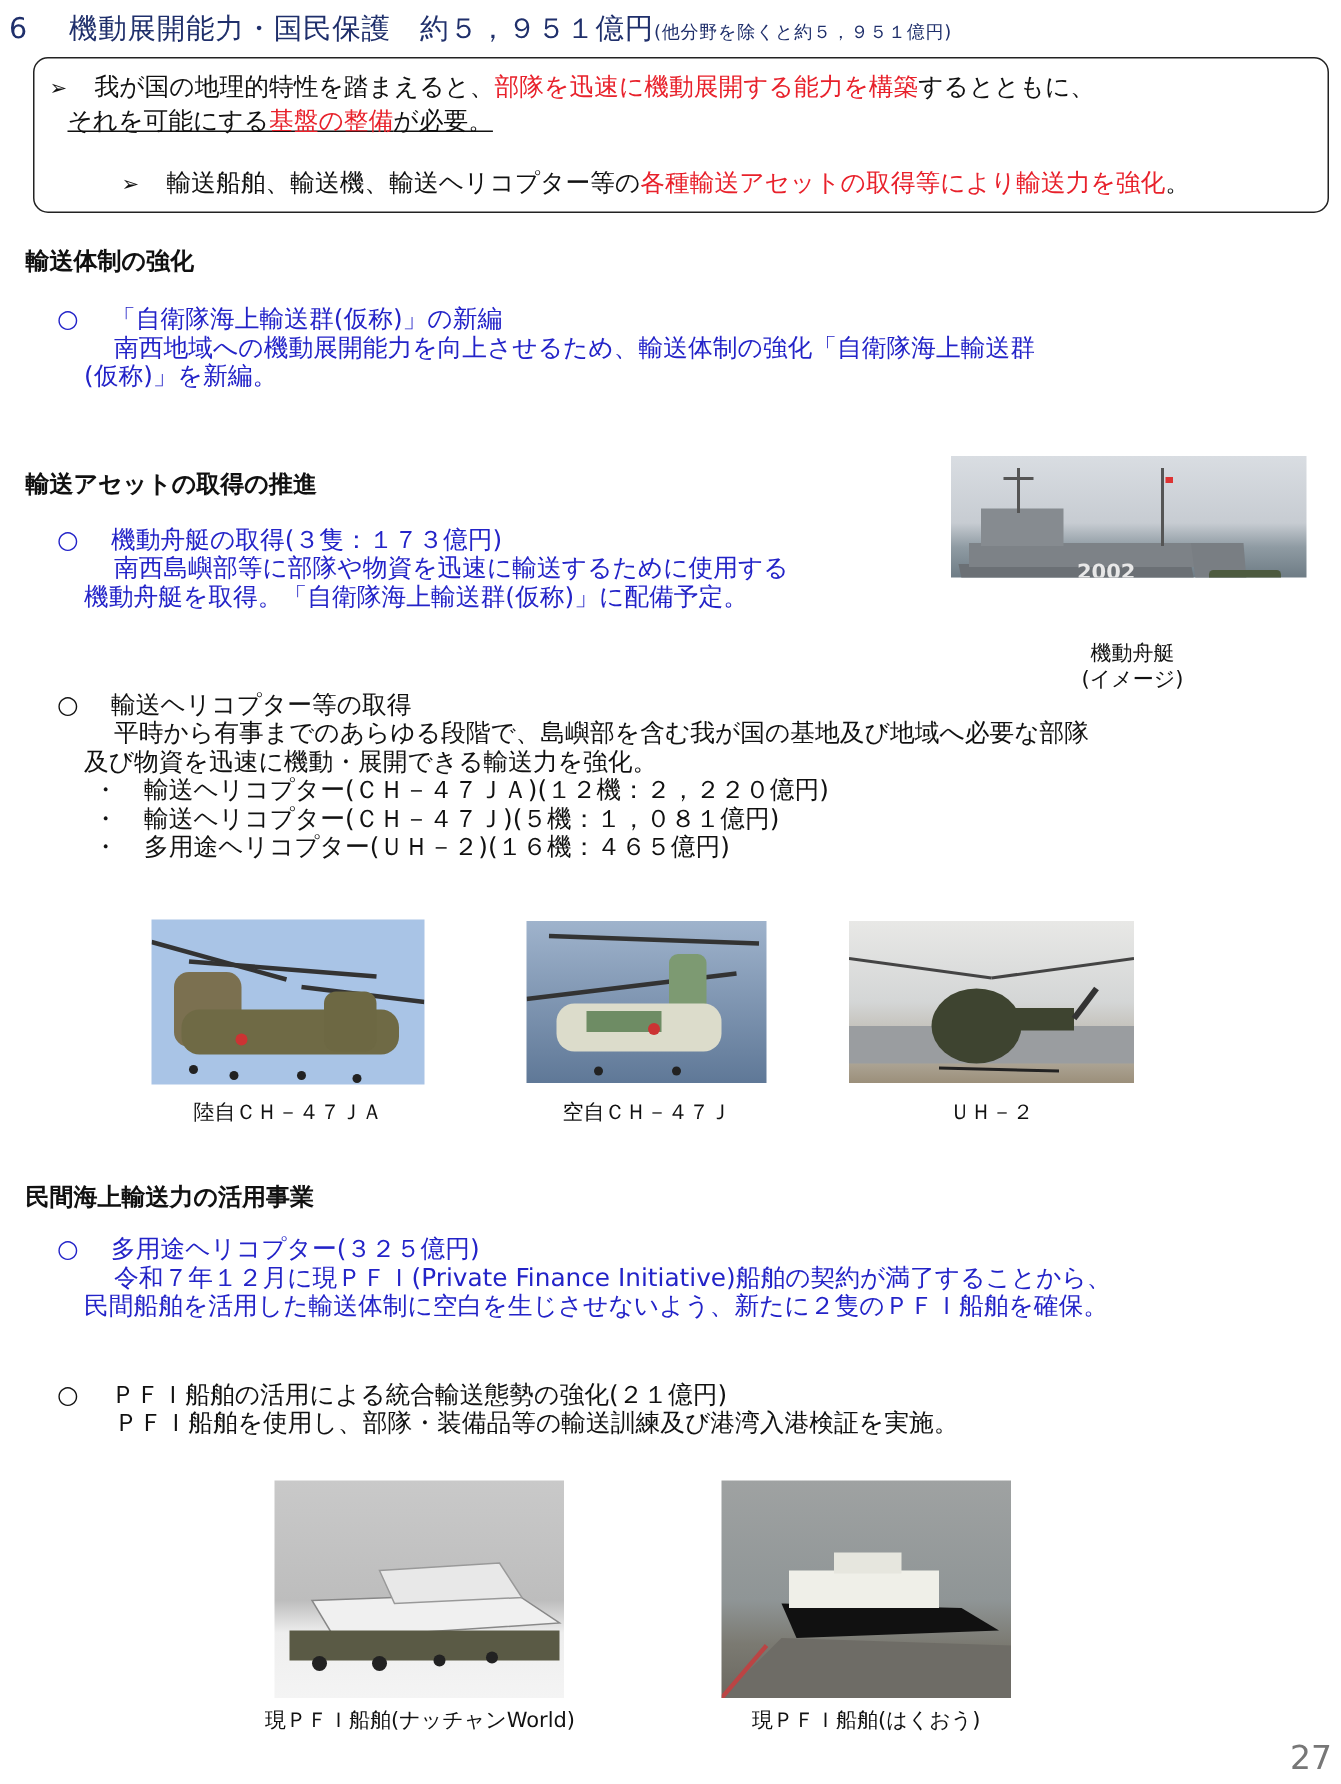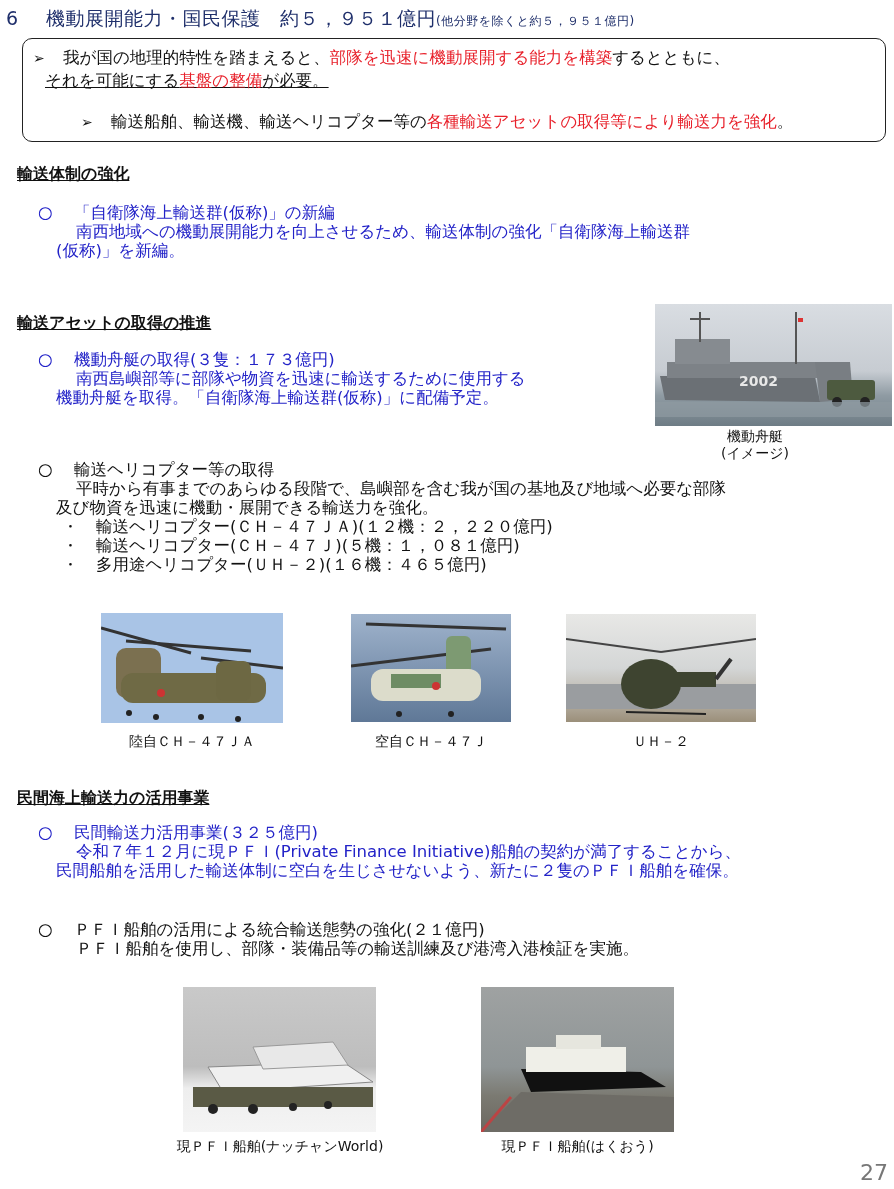--- a/index.html
+++ b/index.html
@@ -6,21 +6,21 @@
   body { width:894px; height:1189px; position:relative; overflow:hidden;
          font-family:"DejaVu Sans","Liberation Sans",sans-serif; color:#111; }
   .abs { position:absolute; }
   .title { left:6px; top:6px; font-weight:normal; color:#1f2f6b; font-size:19px; white-space:nowrap; letter-spacing:0.5px; }
   .title .num { display:inline-block; width:40px; }
   .title .small { font-size:12px; }
   .summary { left:22px; top:38px; width:864px; height:104px; border:1.5px solid #222; border-radius:10px; box-sizing:border-box; }
   .sline { position:absolute; font-size:16.5px; white-space:nowrap; color:#111; }
   .red { color:#e8212b; }
   .arrow { display:inline-block; width:30px; font-size:14px; }
-  .heading { font-weight:bold; text-decoration:underline; font-size:16px; color:#111; white-space:nowrap; }
+  .heading { font-weight:bold; font-size:16px; color:#111; white-space:nowrap; }
   .blue { color:#2323c8; }
   .body { font-size:16.5px; line-height:19px; white-space:nowrap; }
   .circle { display:inline-block; width:36px; }
   .photo { position:absolute; overflow:hidden; }
   .cap { position:absolute; font-size:14px; text-align:center; white-space:nowrap; color:#111; }
   .pagenum { right:6px; bottom:4px; font-size:22px; color:#777; }
 </style>
 </head>
 <body>
 
@@ -47,21 +47,21 @@
   <div style="padding-left:18px;">(仮称)」を新編。</div>
 </div>
 
 <div class="abs heading" style="left:17px; top:313px;">輸送アセットの取得の推進</div>
 <div class="abs body blue" style="left:38px; top:350px;">
   <div><span class="circle">○</span><span>機動舟艇の取得(３隻：１７３億円)</span></div>
   <div style="padding-left:38px;">南西島嶼部等に部隊や物資を迅速に輸送するために使用する</div>
   <div style="padding-left:18px;">機動舟艇を取得。「自衛隊海上輸送群(仮称)」に配備予定。</div>
 </div>
 
-<div class="photo" style="left:655px; top:304px; width:237px; height:122px; background:linear-gradient(#d9dde2 0%, #c7ccd2 55%, #8f9ba3 75%, #6e7c85 100%);text-align:right;">
+<div class="photo" style="left:634px; top:304px; width:237px; height:81px; background:linear-gradient(#d9dde2 0%, #c7ccd2 55%, #8f9ba3 75%, #6e7c85 100%);text-align:right;">
   <svg width="237" height="113" viewBox="0 0 237 113">
     <polygon points="5,72 160,72 165,98 10,96" fill="#6b7075"></polygon>
     <rect x="12" y="58" width="150" height="16" fill="#7d8287"></rect>
     <rect x="20" y="35" width="55" height="25" fill="#868b90"></rect>
     <line x1="45" y1="8" x2="45" y2="38" stroke="#555" stroke-width="2"></line>
     <line x1="35" y1="15" x2="55" y2="15" stroke="#555" stroke-width="2"></line>
     <line x1="141" y1="8" x2="141" y2="60" stroke="#555" stroke-width="2"></line>
     <rect x="143" y="14" width="5" height="4" fill="#d33"></rect>
     <polygon points="160,58 195,58 198,95 165,98" fill="#797e83"></polygon>
     <rect x="172" y="76" width="48" height="20" rx="3" fill="#4d5a3f"></rect>
@@ -122,21 +122,21 @@
     <line x1="150" y1="65" x2="165" y2="45" stroke="#333" stroke-width="4"></line>
     <line x1="60" y1="98" x2="140" y2="100" stroke="#222" stroke-width="2"></line>
   </svg>
 </div>
 <div class="cap" style="left:101px; top:733px; width:182px;">陸自ＣＨ－４７ＪＡ</div>
 <div class="cap" style="left:351px; top:733px; width:160px;">空自ＣＨ－４７Ｊ</div>
 <div class="cap" style="left:566px; top:733px; width:190px;">ＵＨ－２</div>
 
 <div class="abs heading" style="left:17px; top:788px;">民間海上輸送力の活用事業</div>
 <div class="abs body blue" style="left:38px; top:823px;">
-  <div><span class="circle">○</span><span>民間輸送力活用事業(３２５億円)</span></div>
+  <div><span class="circle">○</span><span>多用途ヘリコプター(３２５億円)</span></div>
   <div style="padding-left:38px;">令和７年１２月に現ＰＦＩ(Private Finance Initiative)船舶の契約が満了することから、</div>
   <div style="padding-left:18px;">民間船舶を活用した輸送体制に空白を生じさせないよう、新たに２隻のＰＦＩ船舶を確保。</div>
 </div>
 <div class="abs body" style="left:38px; top:920px; color:#111;">
   <div><span class="circle">○</span><span>ＰＦＩ船舶の活用による統合輸送態勢の強化(２１億円)</span></div>
   <div style="padding-left:38px;">ＰＦＩ船舶を使用し、部隊・装備品等の輸送訓練及び港湾入港検証を実施。</div>
 </div>
 
 <div class="photo" style="left:183px; top:987px; width:193px; height:145px; background:linear-gradient(#c9c9c9 0%, #bdbdbd 55%, #eeeeee 70%, #f4f4f4 100%);">
   <svg width="193" height="145">

